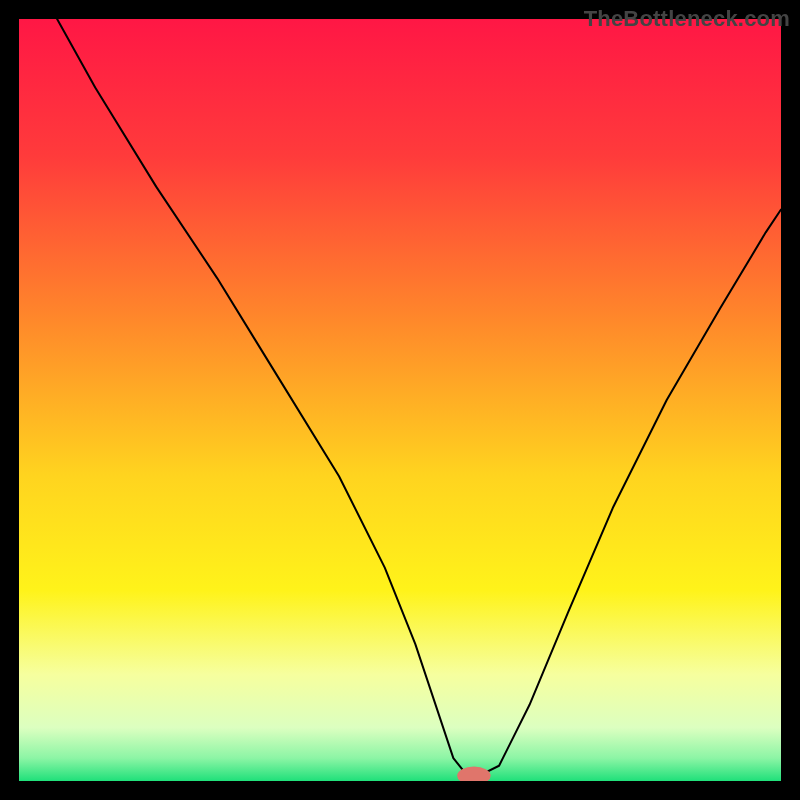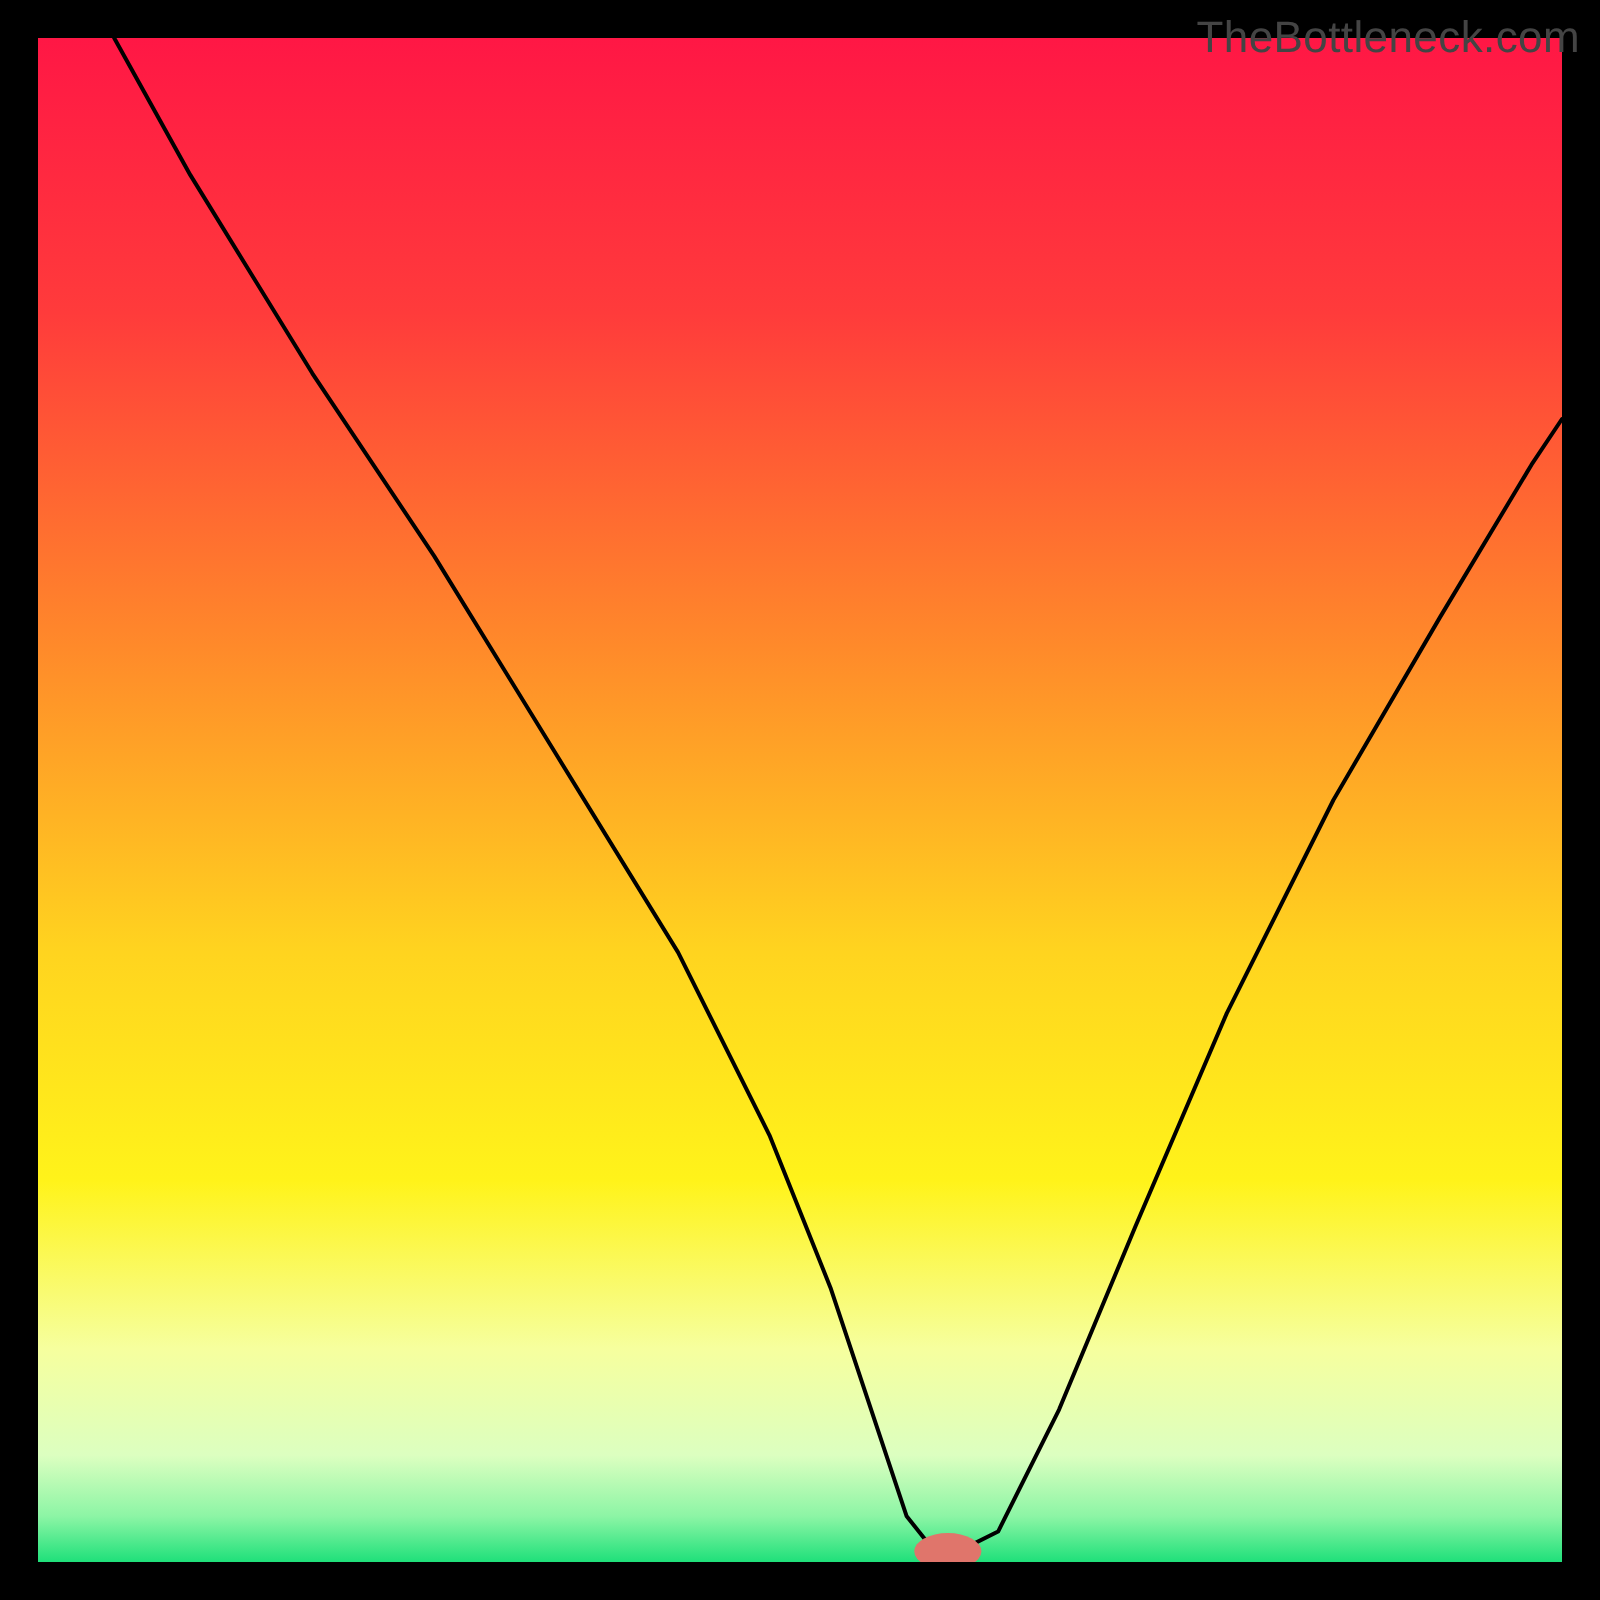--- a/index.html
+++ b/index.html
@@ -10,21 +10,21 @@
     background: #000;
     font-family: Arial, Helvetica, sans-serif;
     overflow: hidden;
   }
   .watermark {
     position: absolute;
     top: 6px;
     right: 10px;
     color: #444;
     font-size: 22px;
-    font-weight: 400;
+    font-weight: 700;
     letter-spacing: 0.2px;
     z-index: 3;
   }
   .plot {
     position: absolute;
     left: 19px;
     right: 19px;
     top: 19px;
     bottom: 19px;
   }

